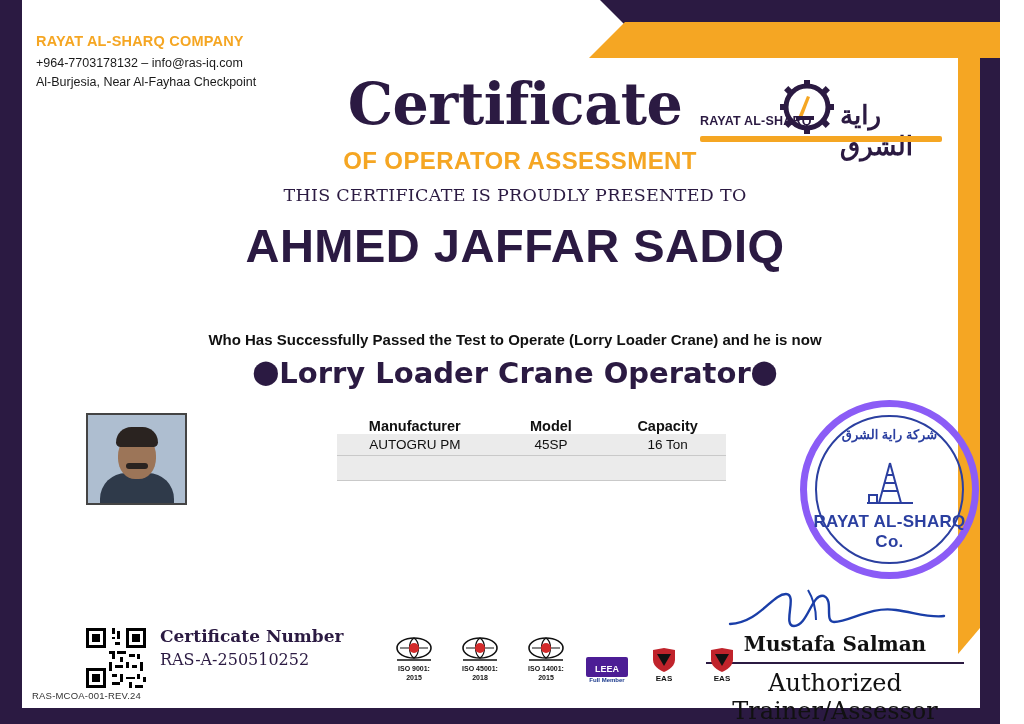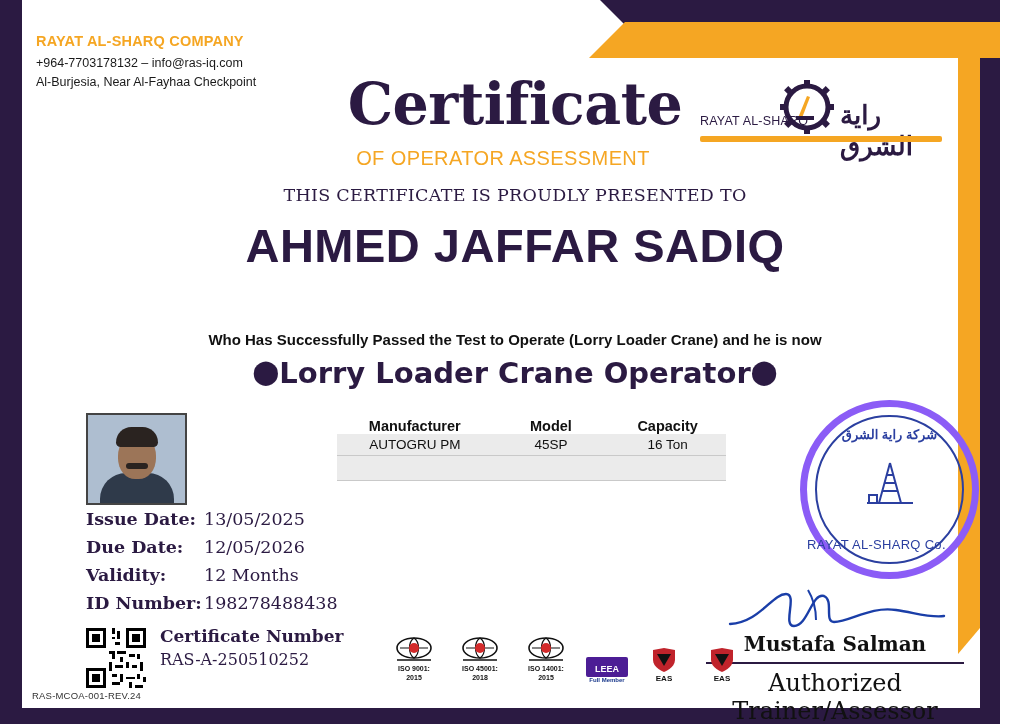--- a/index.html
+++ b/index.html
@@ -111,25 +111,25 @@
     text-align: center;
     font-family: "DejaVu Serif", serif;
     font-weight: bold;
     font-size: 57px;
     color: #2b1a42;
     letter-spacing: -0.5px;
   }
   .cert-sub {
     position: absolute;
     top: 147px;
-    left: 228px;
+    left: 245px;
     width: 550px;
     text-align: center;
-    font-weight: normal;
-    font-size: 20px;
+    font-weight: bold;
+    font-size: 24px;
     color: #f5a623;
     letter-spacing: .4px;
   }
   .presented {
     position: absolute;
     top: 185px;
     left: 240px;
     width: 550px;
     text-align: center;
     font-family: "DejaVu Serif", serif;
@@ -184,21 +184,21 @@
   }
   .logo-top .gear {
     position: absolute;
     left: 80px; top: 0;
     width: 54px; height: 54px;
   }
   .logo-top .en {
     position: absolute;
     left: 0; top: 34px;
     font-size: 12.5px;
-    font-weight: normal;
+    font-weight: bold;
     color: #2b1a42;
     letter-spacing: .2px;
   }
   .logo-top .ar {
     position: absolute;
     left: 140px; top: 20px;
     font-size: 26px;
     font-weight: bold;
     color: #2b1a42;
   }
@@ -342,22 +342,23 @@
   }
   .stamp .rig {
     position: absolute;
     top: 54px; left: 50%;
     transform: translateX(-50%);
     width: 62px; height: 46px;
   }
   .stamp .en {
     position: absolute;
     bottom: 20px; left: 0; width: 100%;
-    font-size: 13px;
-    font-weight: normal;
+    text-align: center;
+    font-size: 17px;
+    font-weight: bold;
     letter-spacing: .3px;
   }
 
   
   .sig {
     position: absolute;
     left: 700px;
     top: 588px;
     width: 270px;
     text-align: center;
@@ -504,38 +505,20 @@
       <div class="col-2">45SP</div>
       <div class="col-3">16 Ton</div>
     </div>
     <div class="equip-row empty">
       <div class="col-1"></div>
       <div class="col-2"></div>
       <div class="col-3"></div>
     </div>
   </div>
 
-  <div class="details">
-    <div class="detail-row">
-      <div class="detail-label">Issue Date:</div>
-      <div class="detail-value">13/05/2025</div>
-    </div>
-    <div class="detail-row">
-      <div class="detail-label">Due Date:</div>
-      <div class="detail-value">12/05/2026</div>
-    </div>
-    <div class="detail-row">
-      <div class="detail-label">Validity:</div>
-      <div class="detail-value">12 Months</div>
-    </div>
-    <div class="detail-row">
-      <div class="detail-label">ID Number:</div>
-      <div class="detail-value">198278488438</div>
-    </div>
-  </div>
 
   <div class="qr">
     <svg width="60" height="60" viewBox="0 0 21 21" shape-rendering="crispEdges">
       <rect width="21" height="21" fill="#fff"></rect>
       <g fill="#000">
         <rect x="0" y="0" width="7" height="1"></rect>
           <rect x="0" y="6" width="7" height="1"></rect>
         <rect x="0" y="0" width="1" height="7"></rect>
           <rect x="6" y="0" width="1" height="7"></rect>
         <rect x="2" y="2" width="3" height="3"></rect>

